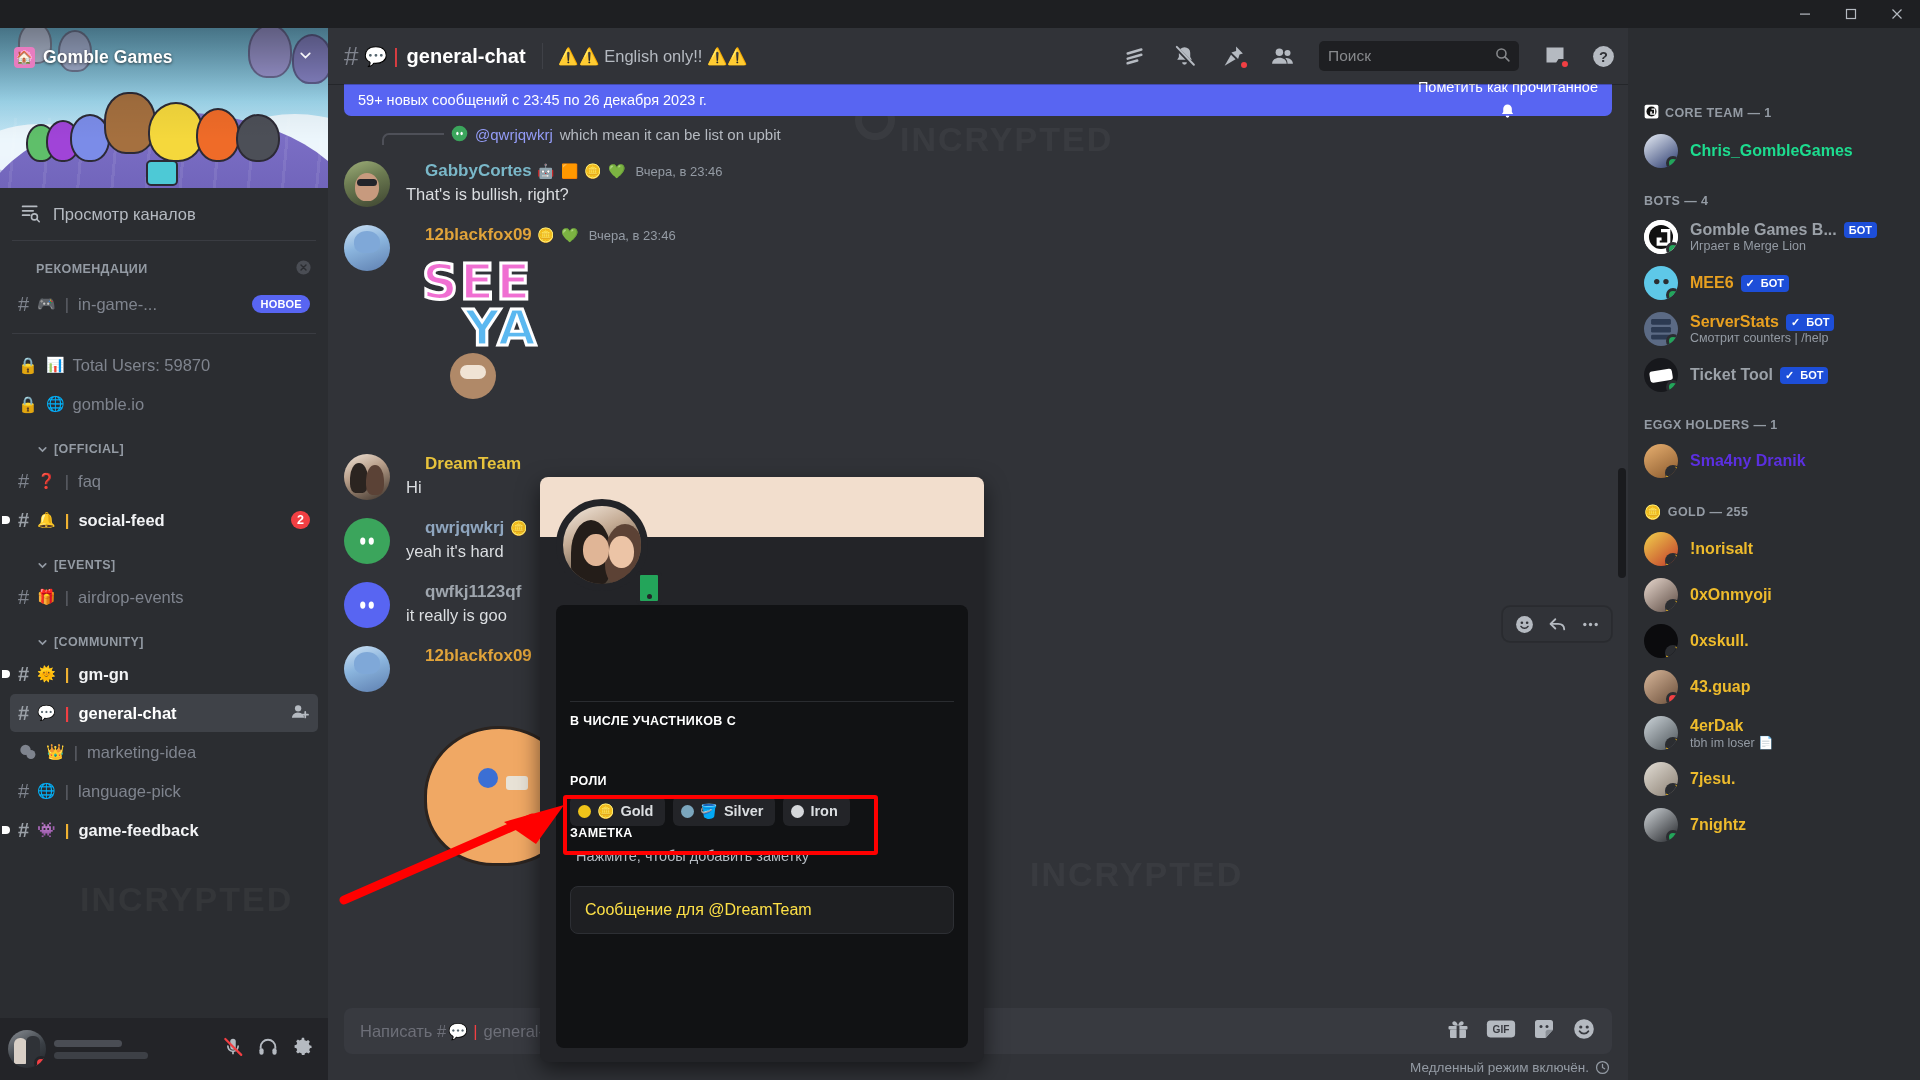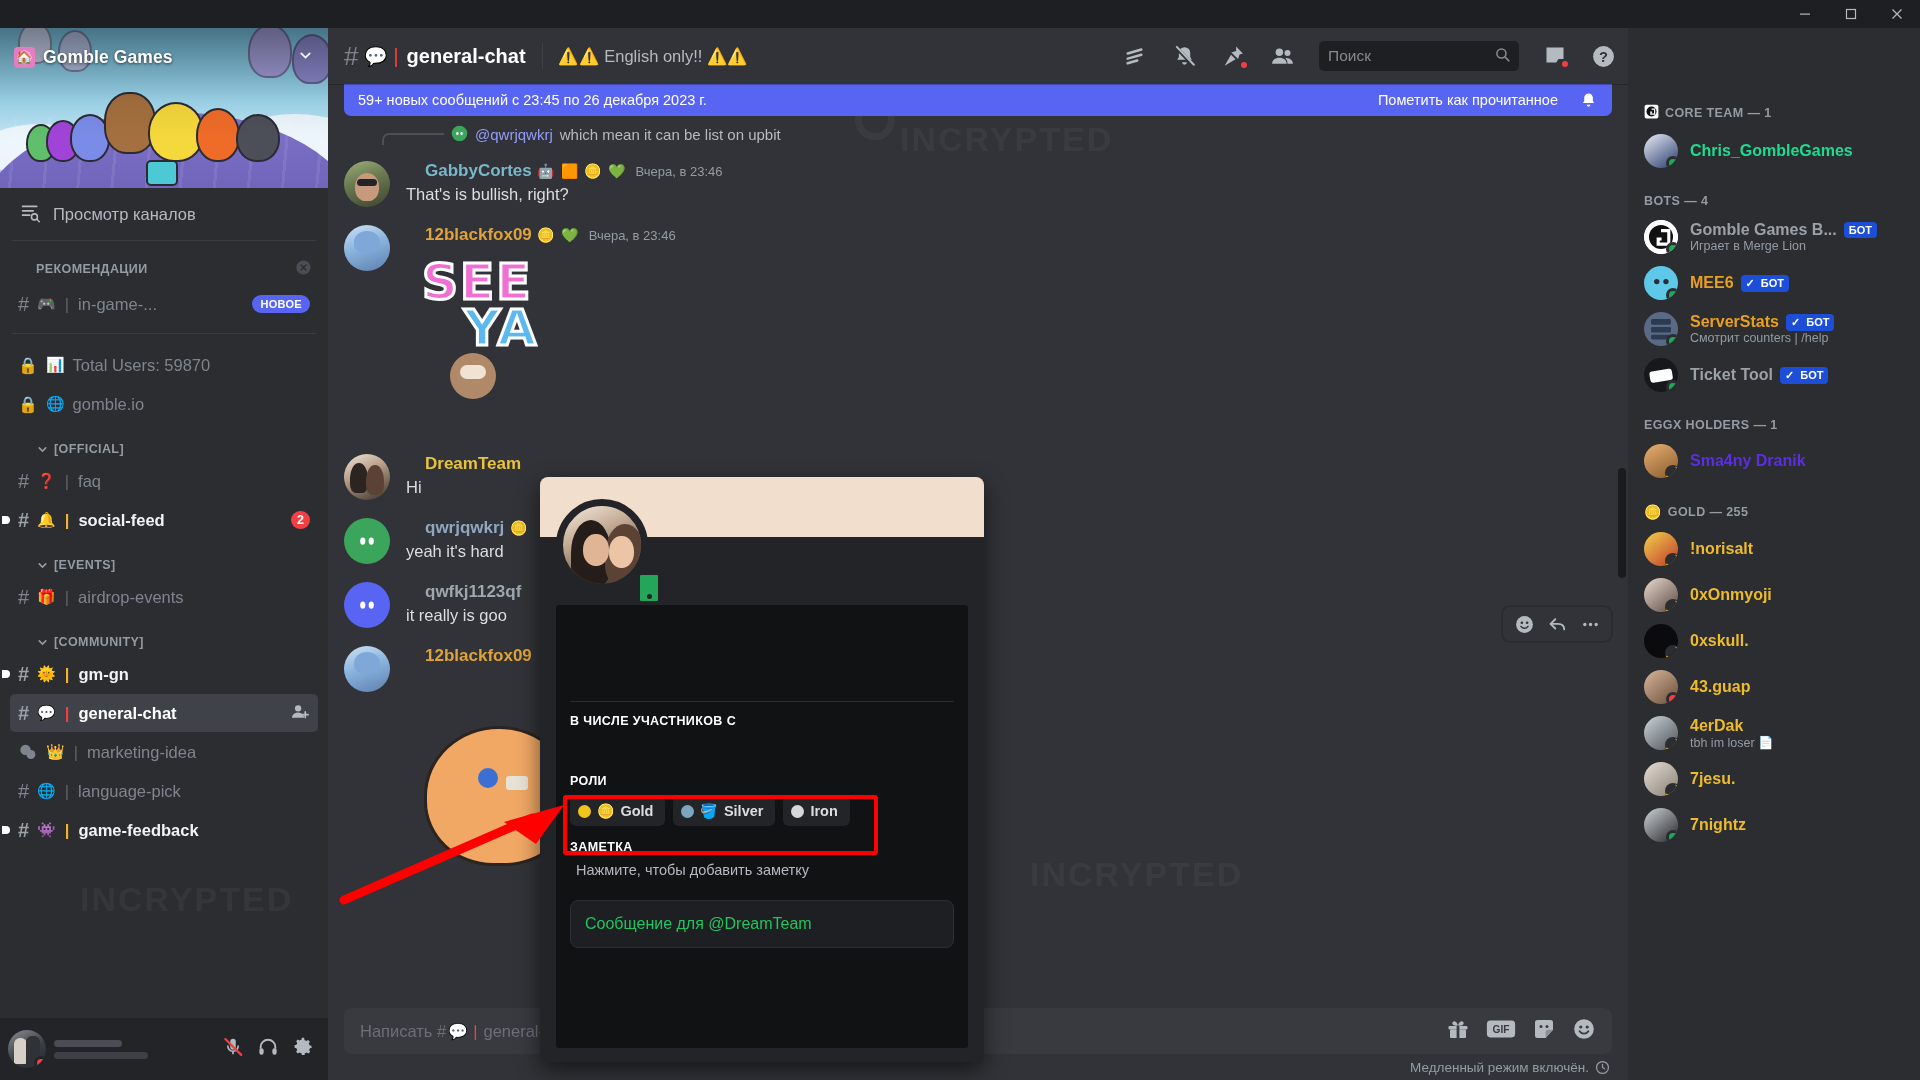--- a/index.html
+++ b/index.html
@@ -154,21 +154,21 @@
     display: flex; align-items: center; padding: 0 8px 0 9px; color: #87898c; font-size: 15.5px;
   }
   .search-box .sicon { margin-left: auto; }
 
   
   .newbanner {
     position: relative; height: 32px; margin: 0 16px; border-radius: 0 0 7px 7px;
     background: #5865f2; display: flex; align-items: center;
     padding: 0 14px 0 14px; color: #fff; font-size: 14.5px; z-index: 3;
   }
-  .newbanner .right { margin-left: auto; display: flex; align-items: center; gap: 21px; font-size: 14.5px; }
+  .newbanner .right { margin-left: auto; display: flex; align-items: center; gap: 7px; font-size: 14.5px; flex-direction: column; }
 
   
   .messages { position: relative; padding: 8px 16px 0 16px; }
   .msg { position: relative; display: flex; gap: 16px; padding: 2px 0 2px 0; margin-top: 14px; }
   .reply-line {
     display: flex; align-items: center; gap: 7px; margin-left: 34px; margin-bottom: 3px;
     color: #b5bac1; font-size: 15px;
   }
   .reply-curve {
     width: 62px; height: 12px; border-left: 2px solid #4e5058; border-top: 2px solid #4e5058;
@@ -263,42 +263,42 @@
   .pp-avatar .fc1 { position:absolute; left:20px; top:28px; width:26px; height:32px; border-radius:48%; background:#e0b596; }
   .pp-avatar .fc2 { position:absolute; left:46px; top:30px; width:25px; height:32px; border-radius:48%; background:#ecc4a6; }
   .pp-mobile {
     position: absolute; left: 80px; top: 72px; width: 26px; height: 34px;
     border-radius: 5px; background: #23a55a; border: 4px solid #232428;
     display: flex; align-items: flex-end; justify-content: center; padding-bottom: 2px;
   }
   .pp-mobile i { width: 5px; height: 5px; border-radius: 50%; background: #232428; display:block; }
   .pp-card {
     position: absolute; left: 16px; right: 16px; top: 128px; bottom: 14px;
-    background: #111214; border-radius: 3px; padding: 12px 14px; overflow: hidden;
+    background: #111214; border-radius: 8px; padding: 12px 14px; overflow: hidden;
   }
   .pp-namespace { height: 78px; }
   .pp-hr { height: 1px; background: #2a2c30; margin: 6px 0 12px 0; }
   .pp-label {
     color: #fff; font-size: 12.5px; font-weight: bold; letter-spacing: .4px;
     text-transform: uppercase; margin-bottom: 8px;
   }
   .pp-sub { height: 34px; }
   .roles-box { margin-top: 4px; }
   .roles-row { display: flex; gap: 8px; flex-wrap: wrap; }
   .role-pill {
     display: flex; align-items: center; gap: 6px; height: 30px; padding: 0 12px 0 8px;
     background: #232428; border-radius: 6px; color: #dbdee1; font-size: 14.5px; font-weight: bold;
   }
   .role-dot { width: 13px; height: 13px; border-radius: 50%; flex: 0 0 auto; }
   .role-emo { font-size: 14px; }
   .pp-note { color: #b5bac1; font-size: 14.5px; padding-left: 6px; margin-top: 2px; }
   .pp-input {
     margin-top: 22px; height: 48px; background: #1e1f22; border: 1px solid #2d2f34;
     border-radius: 8px; display: flex; align-items: center; padding: 0 14px;
-    color: #22c55e; font-size: 16px;
+    color: #fde047; font-size: 16px;
   }
   .redbox {
     position: absolute; left: 563px; top: 795px; width: 315px; height: 60px;
     border: 4px solid #ff0000; border-radius: 3px; z-index: 30; pointer-events: none;
   }
   .arrow { position: absolute; left: 336px; top: 800px; z-index: 30; }
 
   
   .members {
     position: absolute; top: 28px; left: 1628px; width: 292px; height: 1052px;
@@ -862,21 +862,21 @@
             <span class="role-emo">🪣</span>
             <span>Silver</span>
           </span>
           <span class="role-pill">
             <span class="role-dot" style="background:#d5d7da"></span>
             <span>Iron</span>
           </span>
         </div>
       </div>
 
-      <div class="pp-label" style="margin-top:14px">ЗАМЕТКА</div>
+      <div class="pp-label" style="">ЗАМЕТКА</div>
       <div class="pp-note">Нажмите, чтобы добавить заметку</div>
 
       <div class="pp-input">
         <span>Сообщение для @DreamTeam</span>
       </div>
     </div>
   </div>
 
   <div class="redbox"></div>
   <svg class="arrow" width="240" height="110" viewBox="0 0 240 110">

